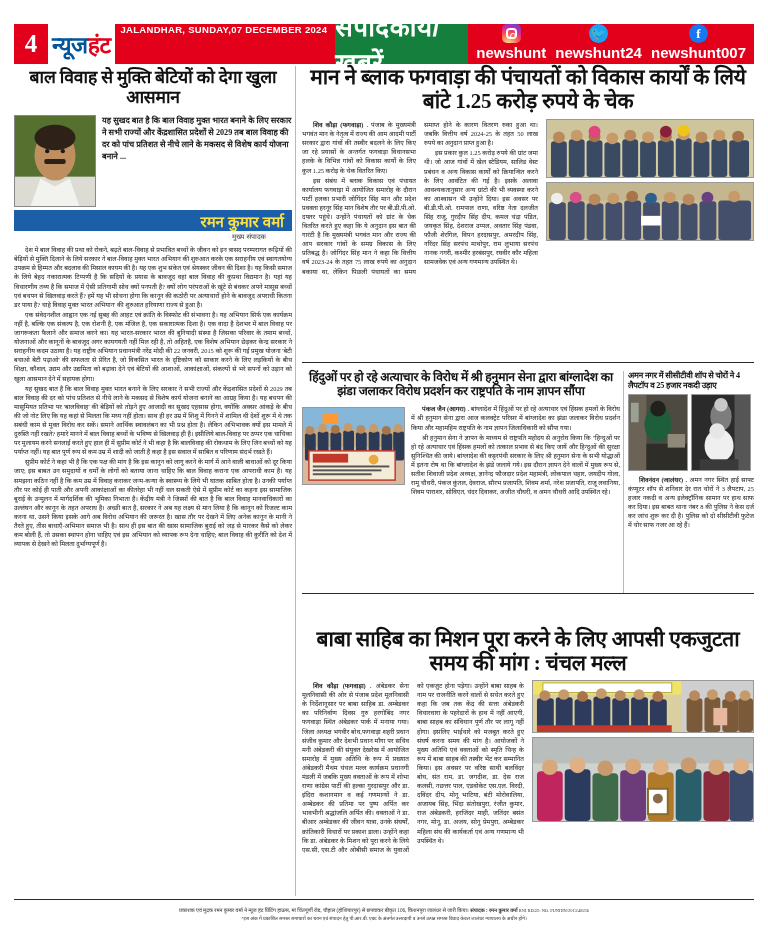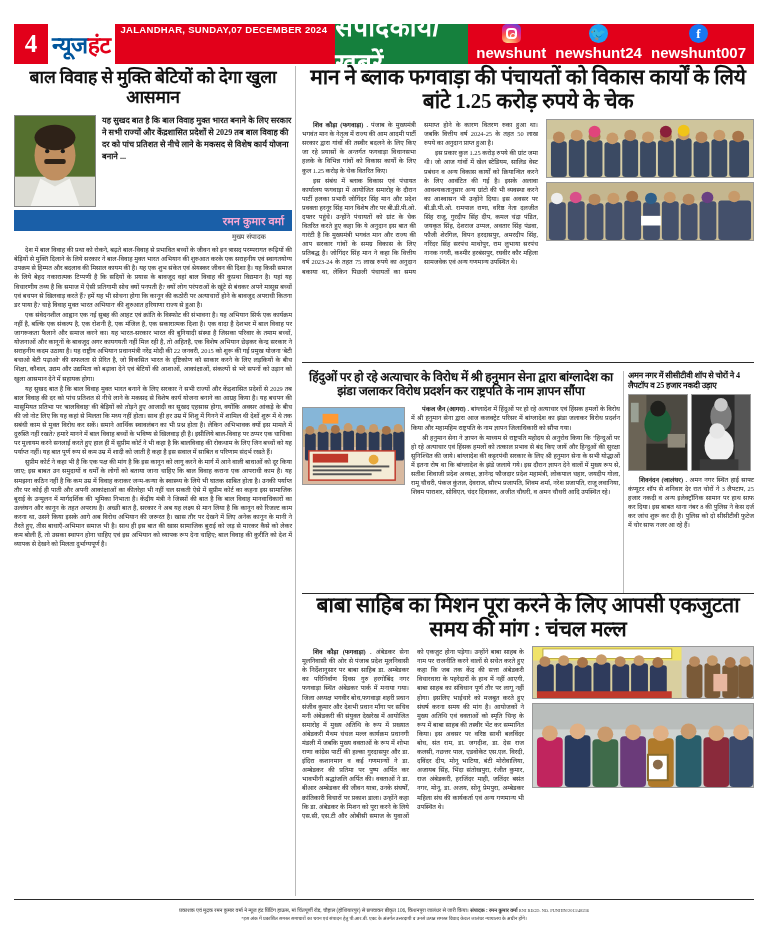--- a/index.html
+++ b/index.html
@@ -84,21 +84,21 @@
   #ed-box { margin-top: 8px; display: flex; gap: 6px; }
   #ed-photo { width: 82px; height: 92px; flex: none; border: 1px solid #888; }
   #ed-intro {
     font-size: 8.2px; line-height: 12px; font-weight: bold; color: #1a1a1a;
     font-family: "Liberation Serif", serif; text-align: left;
   }
   #ed-namebar {
     margin-top: 3px; background: #1a5fa8; height: 21px; display: flex;
     align-items: center; justify-content: flex-end; padding-right: 8px;
   }
-  #ed-name { color: #f9a8d4; font-size: 11px; font-weight: bold; margin-left: 29px; }
+  #ed-name { color: #fde047; font-size: 15px; font-weight: bold; margin-left: 29px; }
   #ed-role { text-align: right; font-size: 7px; color: #333; padding-right: 26px; margin-top: 1px; }
   #ed-body { margin-top: 4px; }
 
   
   #main-story { position: absolute; left: 302px; top: 66px; width: 452px; }
   #ms-headline { font-size: 21px; }
   #ms-photos { float: right; width: 208px; margin: 6px 0 4px 8px; }
   .ms-ph { width: 208px; height: 59px; border: 1px solid #999; margin-bottom: 4px; }
   #ms-body { margin-top: 7px; font-size: 6.4px; }
 
@@ -110,21 +110,21 @@
 
   
   #cctv { position: absolute; left: 628px; top: 371px; width: 126px; }
   #cc-headline { font-size: 8.2px; text-align: left; line-height: 1.22; }
   #cc-photos { display: flex; gap: 3px; margin-top: 3px; }
   #cc-p1 { width: 60px; height: 77px; border: 1px solid #999; }
   #cc-p2 { width: 60px; height: 77px; border: 1px solid #999; }
   #cc-body { margin-top: 4px; }
 
   
-  #baba { position: absolute; left: 302px; top: 594px; width: 452px; }
+  #baba { position: absolute; left: 302px; top: 628px; width: 452px; }
   #bb-headline { font-size: 21px; }
   #bb-photos { float: right; width: 222px; margin: 5px 0 3px 8px; }
   #bb-p1 { width: 222px; height: 53px; border: 1px solid #999; margin-bottom: 4px; }
   #bb-p2 { width: 222px; height: 85px; border: 1px solid #999; }
   #bb-body { margin-top: 6px; }
 
   
   #footer {
     position: absolute; left: 14px; top: 906px; width: 740px;
     text-align: center; font-family: "Liberation Serif", serif;

